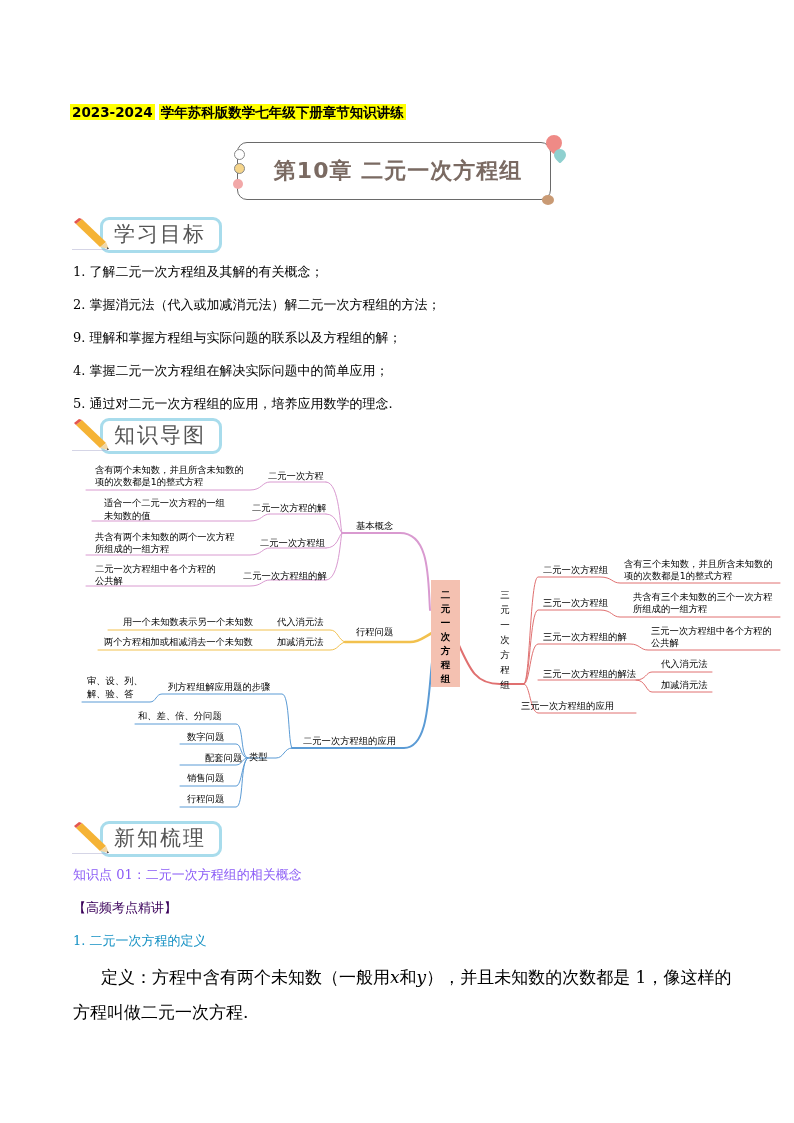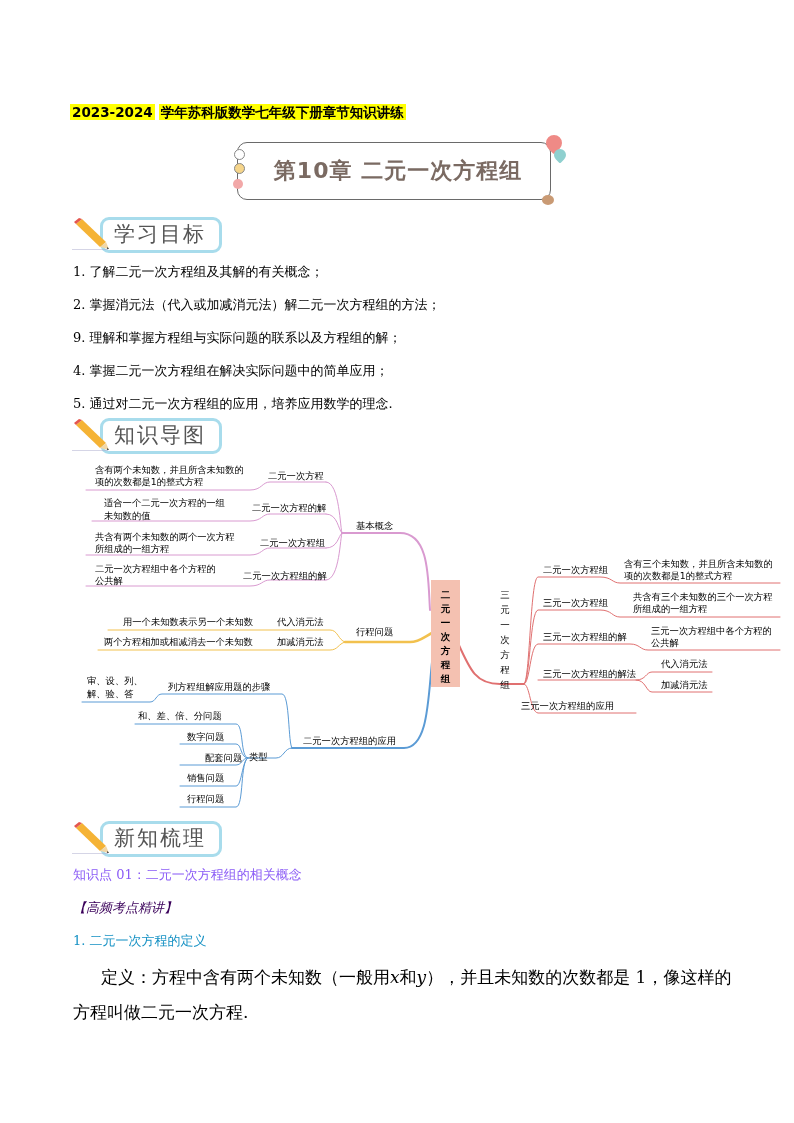--- a/index.html
+++ b/index.html
@@ -20,21 +20,21 @@
 
   .sec-head { left: 70px; height: 34px; }
   .sec-head .tab { position: absolute; left: 30px; top: 1px; width: 116px; height: 30px; border: 3px solid #a8dcec; border-radius: 9px; background: #fff; }
   .sec-head .lbl { position: absolute; left: 44px; top: 4px; font-family: "DejaVu Sans", "Liberation Sans", sans-serif; font-size: 21px; font-weight: normal; color: #555; letter-spacing: 2px; }
   .pencil { position: absolute; left: 2px; top: 2px; width: 38px; height: 32px; }
 
   .goal { left: 73px; font-size: 13px; }
   .mm-text { font-family: "DejaVu Sans", "Liberation Sans", sans-serif; font-size: 9.5px; fill: #000; }
 
   .kp-title { left: 73px; top: 866px; font-size: 13px; color: #8b5cf6; }
-  .kp-sub { left: 73px; top: 899px; font-size: 13px; color: #3a005a; font-style: italic; }
+  .kp-sub { left: 73px; top: 899px; font-size: 13px; color: #3a005a; }
   .kp-def { left: 73px; top: 932px; font-size: 13px; color: #1591c4; }
   .para { left: 73px; top: 960px; width: 660px; font-size: 17px; line-height: 35px; text-indent: 28px; }
   .para i { font-style: italic; font-family: "DejaVu Serif", serif; }
 </style>
 </head>
 <body>
 
 <div class="abs doc-title">
   <span class="yr">2023-2024</span><span class="t">学年苏科版数学七年级下册章节知识讲练</span>
 </div>

